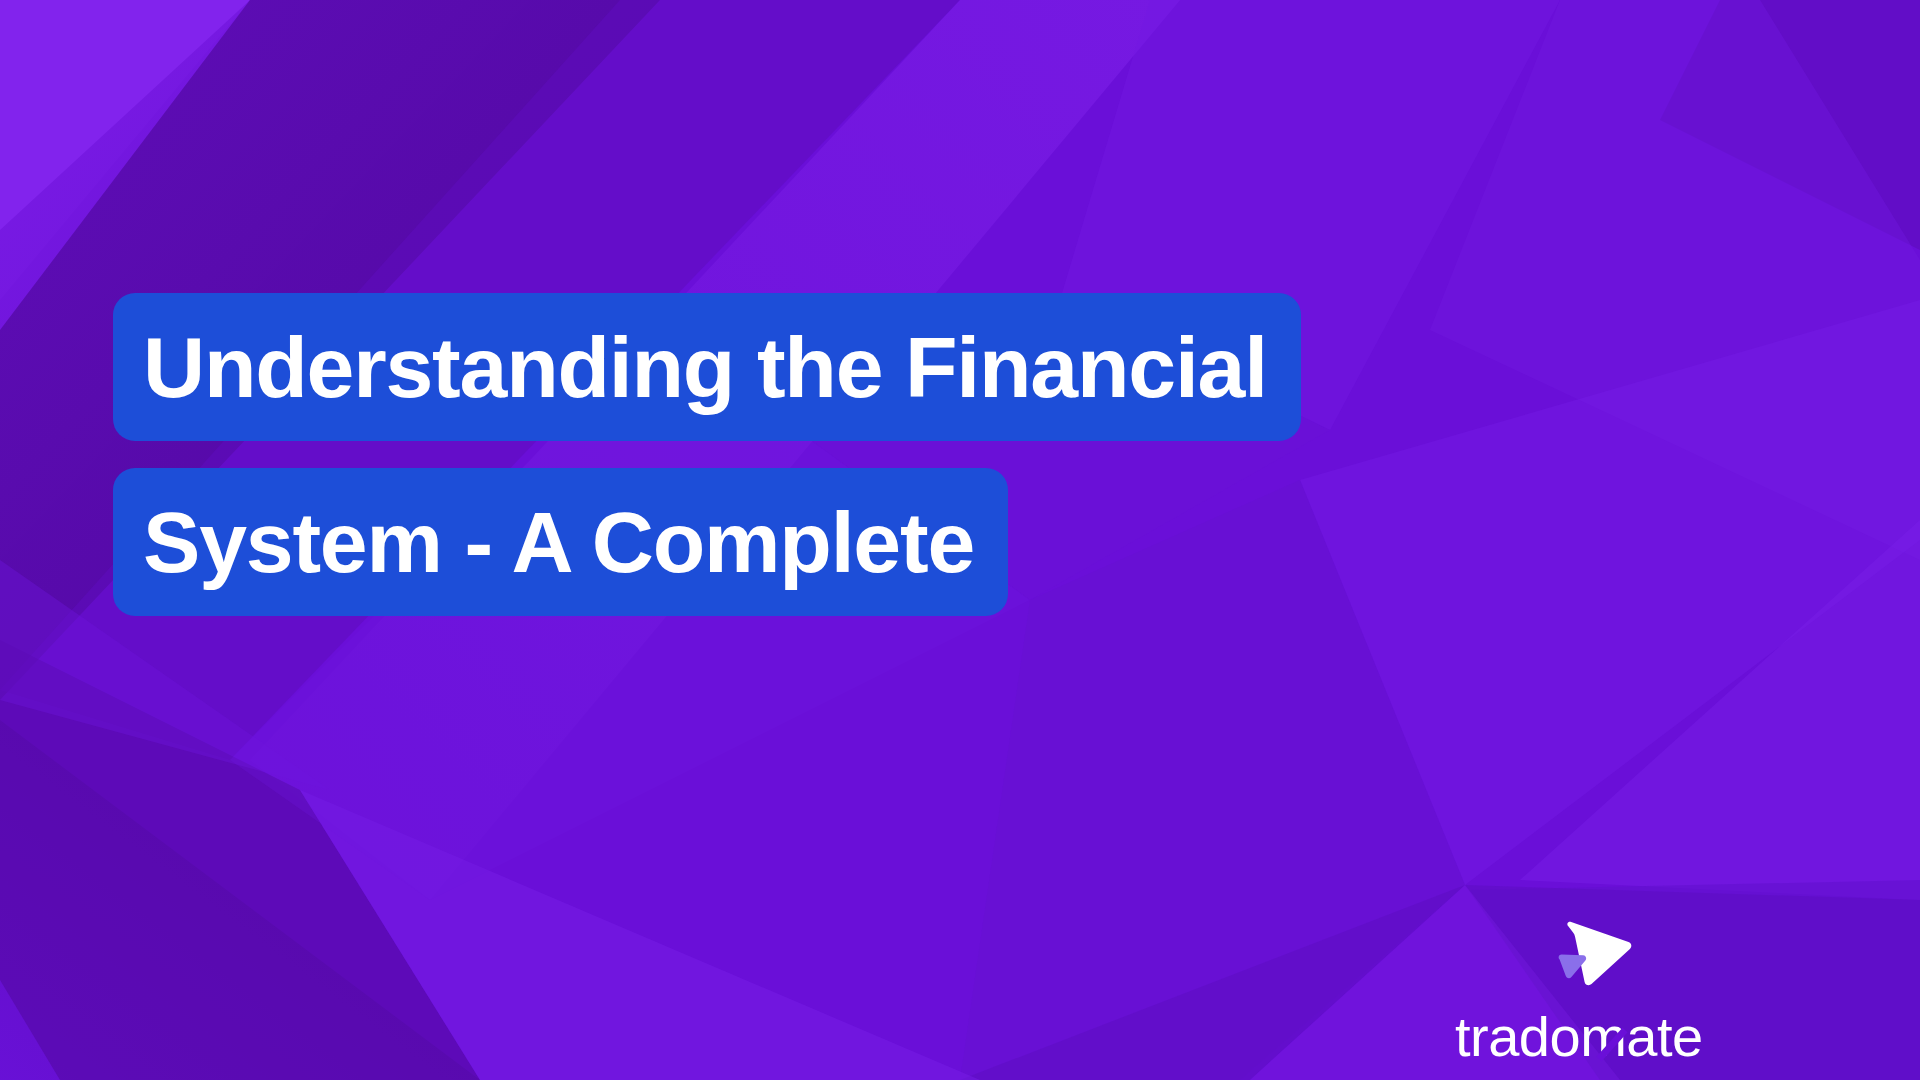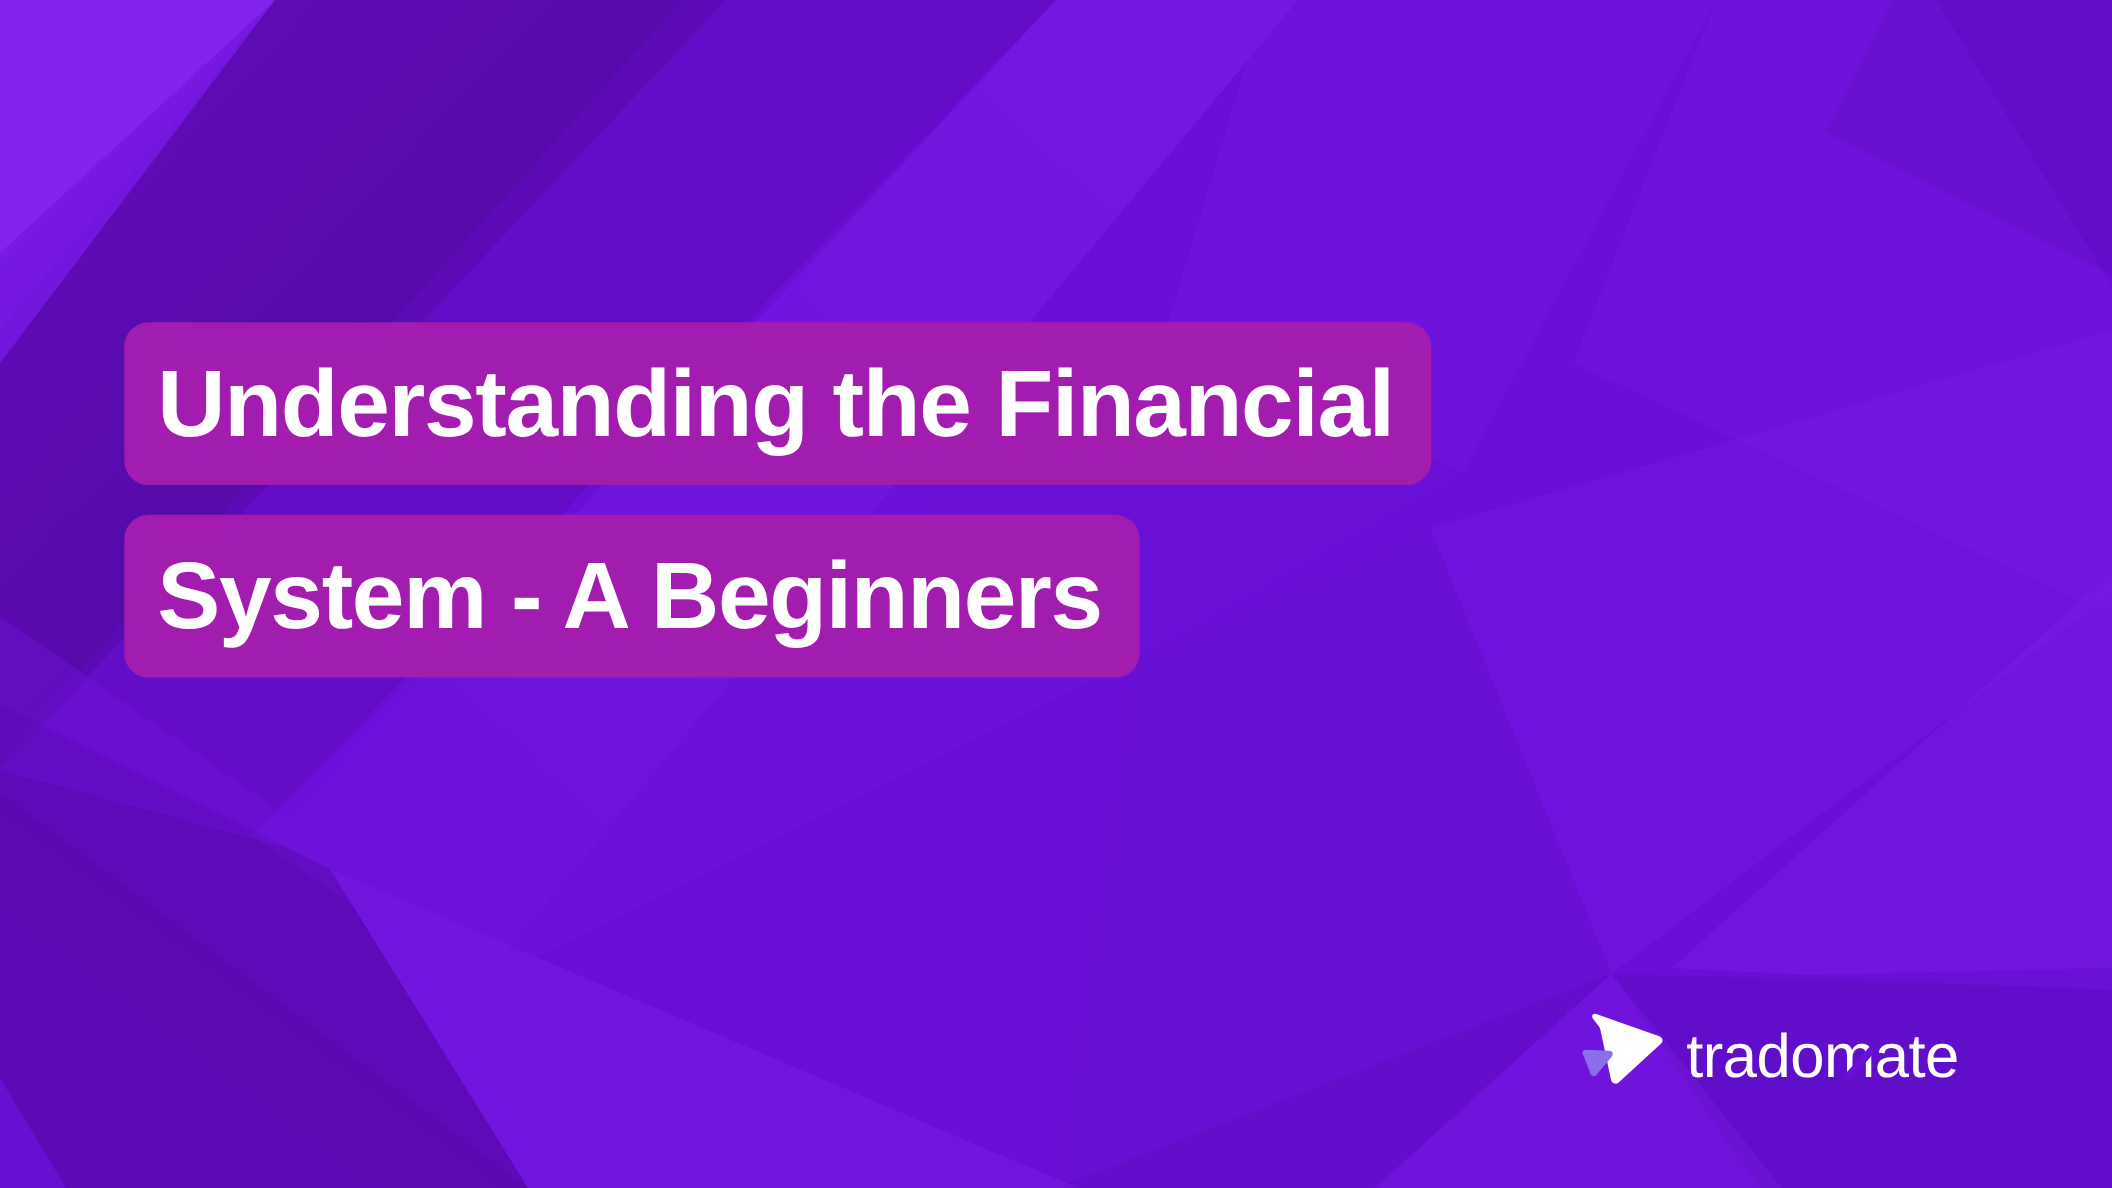--- a/index.html
+++ b/index.html
@@ -31,21 +31,21 @@
     left: 113px;
     top: 293px;
     width: 1600px;
     display: flex;
     flex-direction: column;
     align-items: flex-start;
     z-index: 5;
   }
   .title-line {
     display: inline-block;
-    background: #a21caf;
+    background: #1d4ed8;
     border-radius: 22px;
     color: #FFFFFF;
     font-size: 86px;
     font-weight: bold;
     line-height: 1;
     letter-spacing: -1.2px;
     padding: 31px 34px 31px 30px;
     white-space: nowrap;
     box-sizing: border-box;
   }
@@ -54,20 +54,21 @@
   }
 
   
   #logo {
     position: absolute;
     left: 1437px;
     top: 920px;
     display: flex;
     align-items: center;
     z-index: 5;
+    flex-direction: column;
   }
   #logo-mark {
     width: 78px;
     height: 84px;
     display: block;
     flex: 0 0 auto;
   }
   #logo-wordmark {
     margin-left: 18px;
     width: 300px;
@@ -130,21 +131,21 @@
     <polygon points="480,1080 300,790 980,1080" fill="#7B1FE8" opacity="0.45"></polygon>
 
     <polygon points="0,560 330,790 0,700" fill="#6E15DC" opacity="0.4"></polygon>
     <polygon points="230,760 660,330 1030,600 430,900" fill="#7117DE" opacity="0.25"></polygon>
 
     <polygon points="660,330 1060,300 1330,430 1030,600" fill="#6913D4" opacity="0.3"></polygon>
   </svg>
 
   <div id="title-block">
     <span class="title-line">Understanding the Financial</span>
-    <span class="title-line">System - A Beginners</span>
+    <span class="title-line">System - A Complete</span>
   </div>
 
   <div id="logo">
 
     <svg id="logo-mark" viewBox="0 0 78 84" aria-hidden="true">
 
       <path d="M11.5 6.5
                C 9.0 4.0 11.0 0.8 14.2 1.9
                L 71.5 22.0
                C 74.6 23.1 75.3 26.6 72.9 28.9

